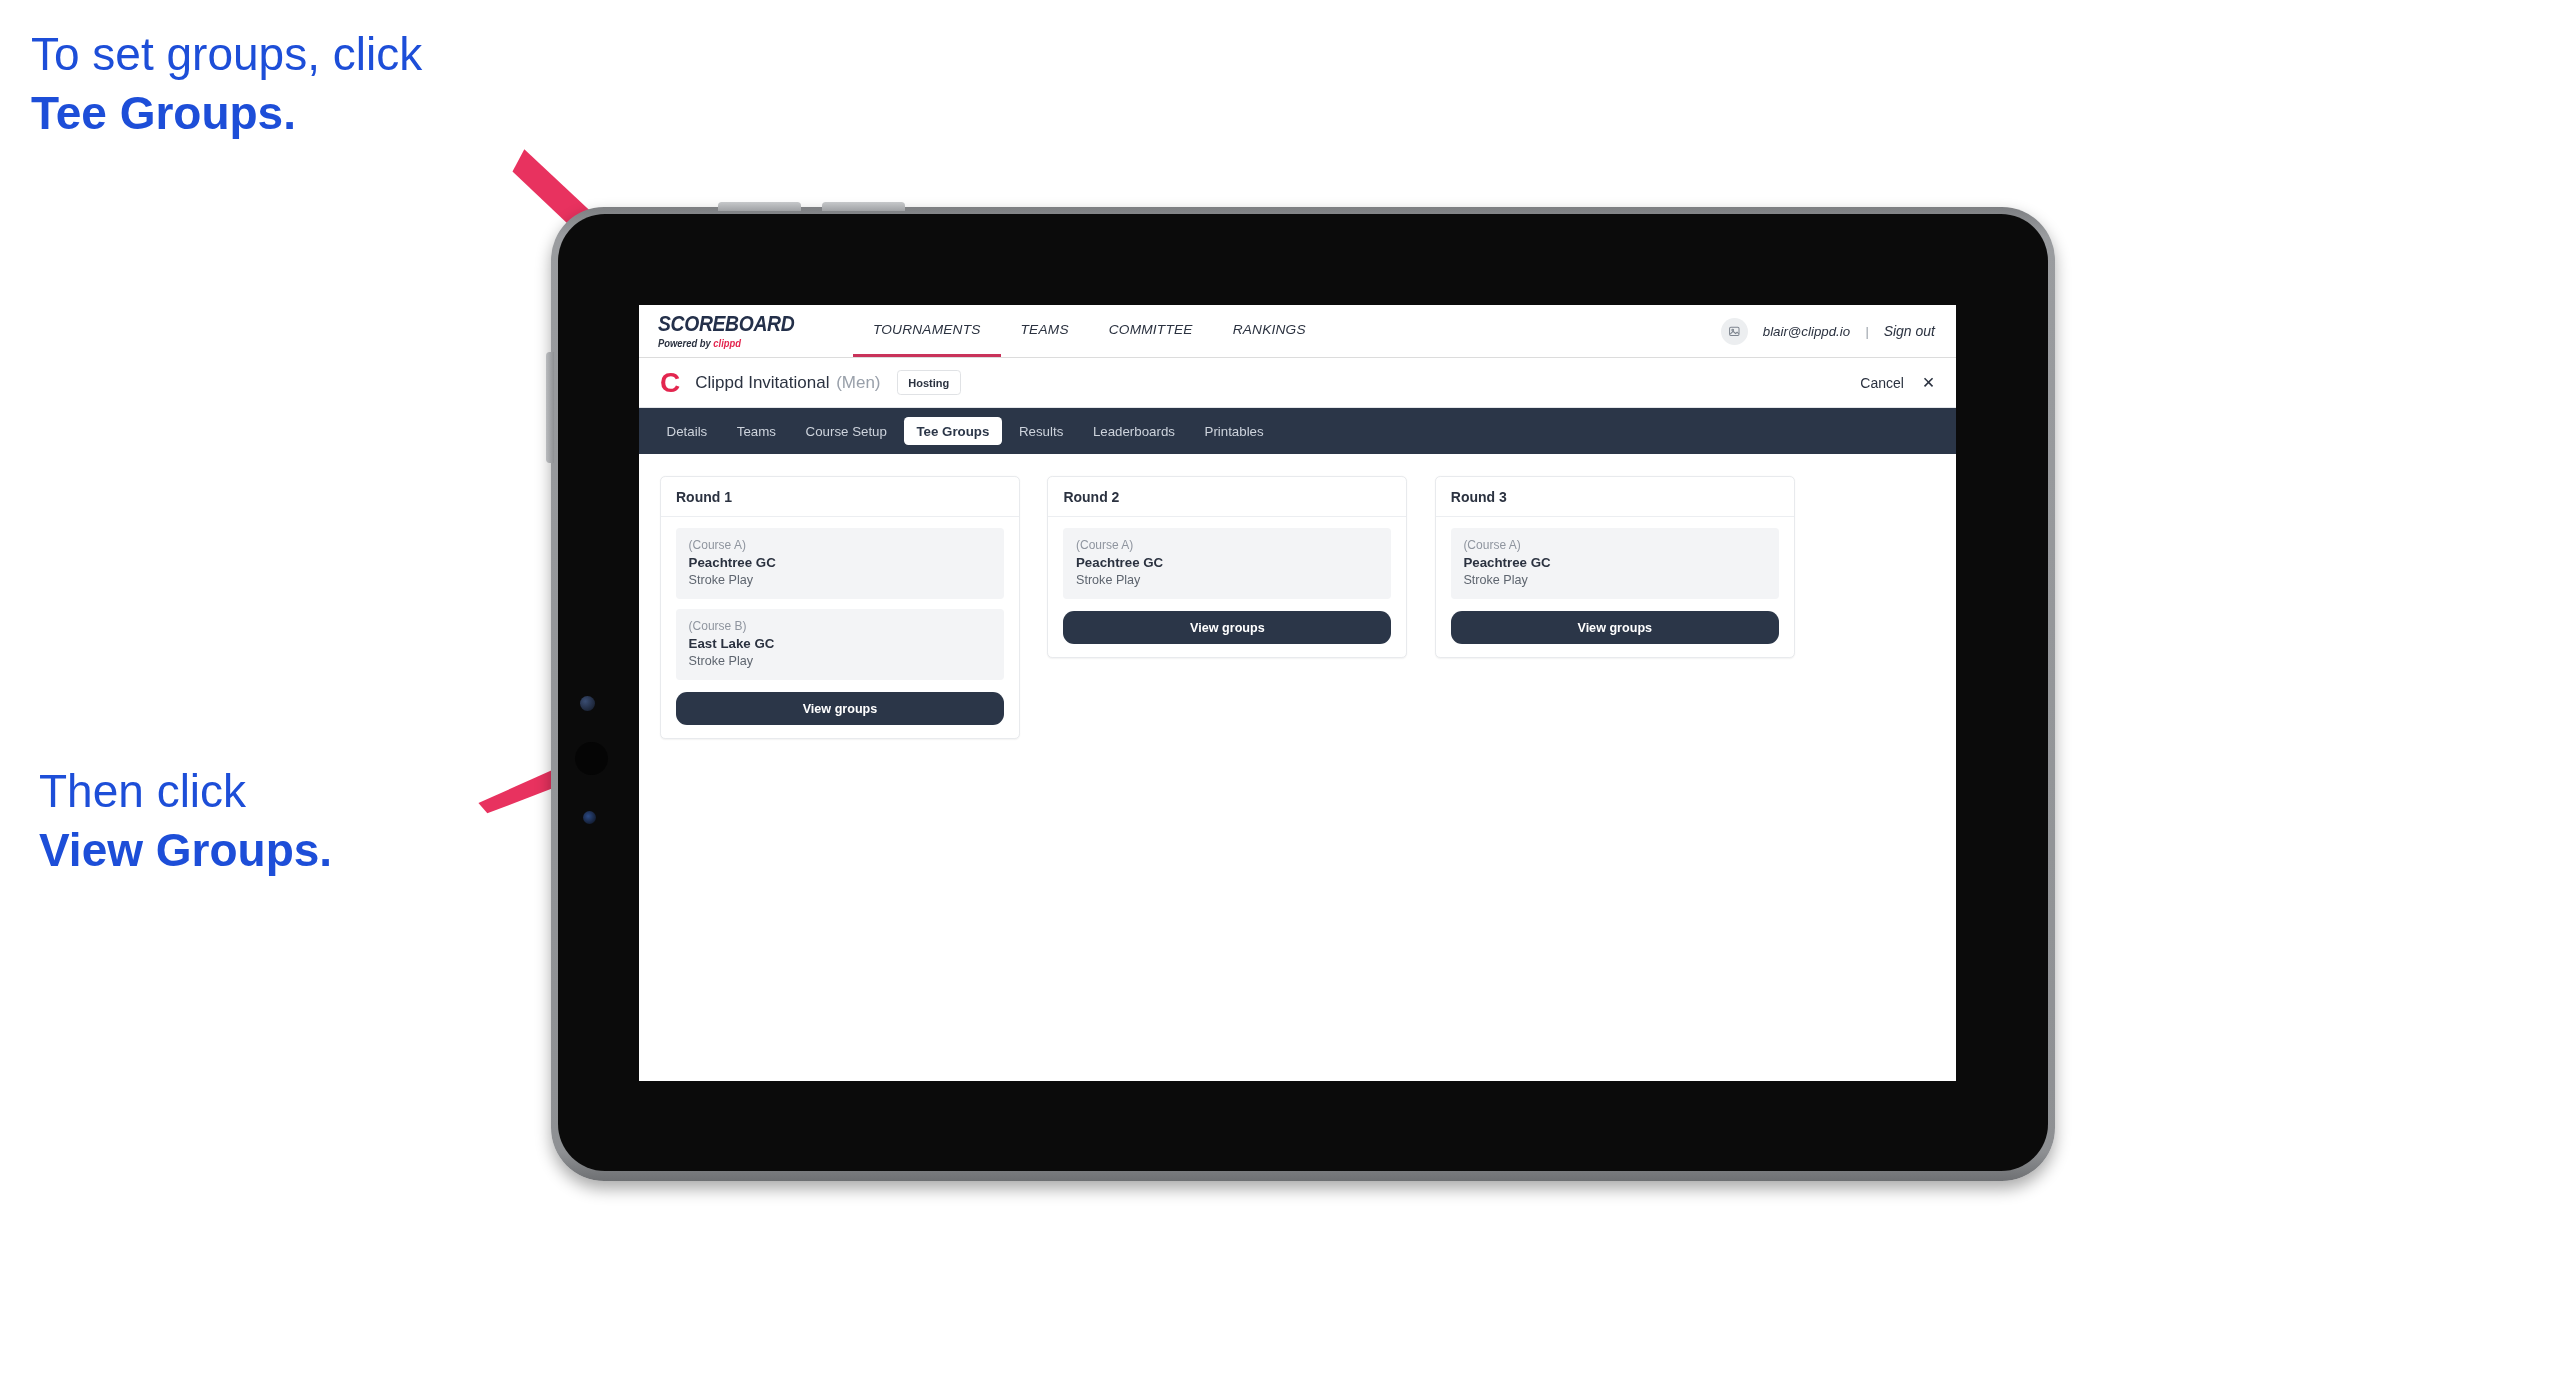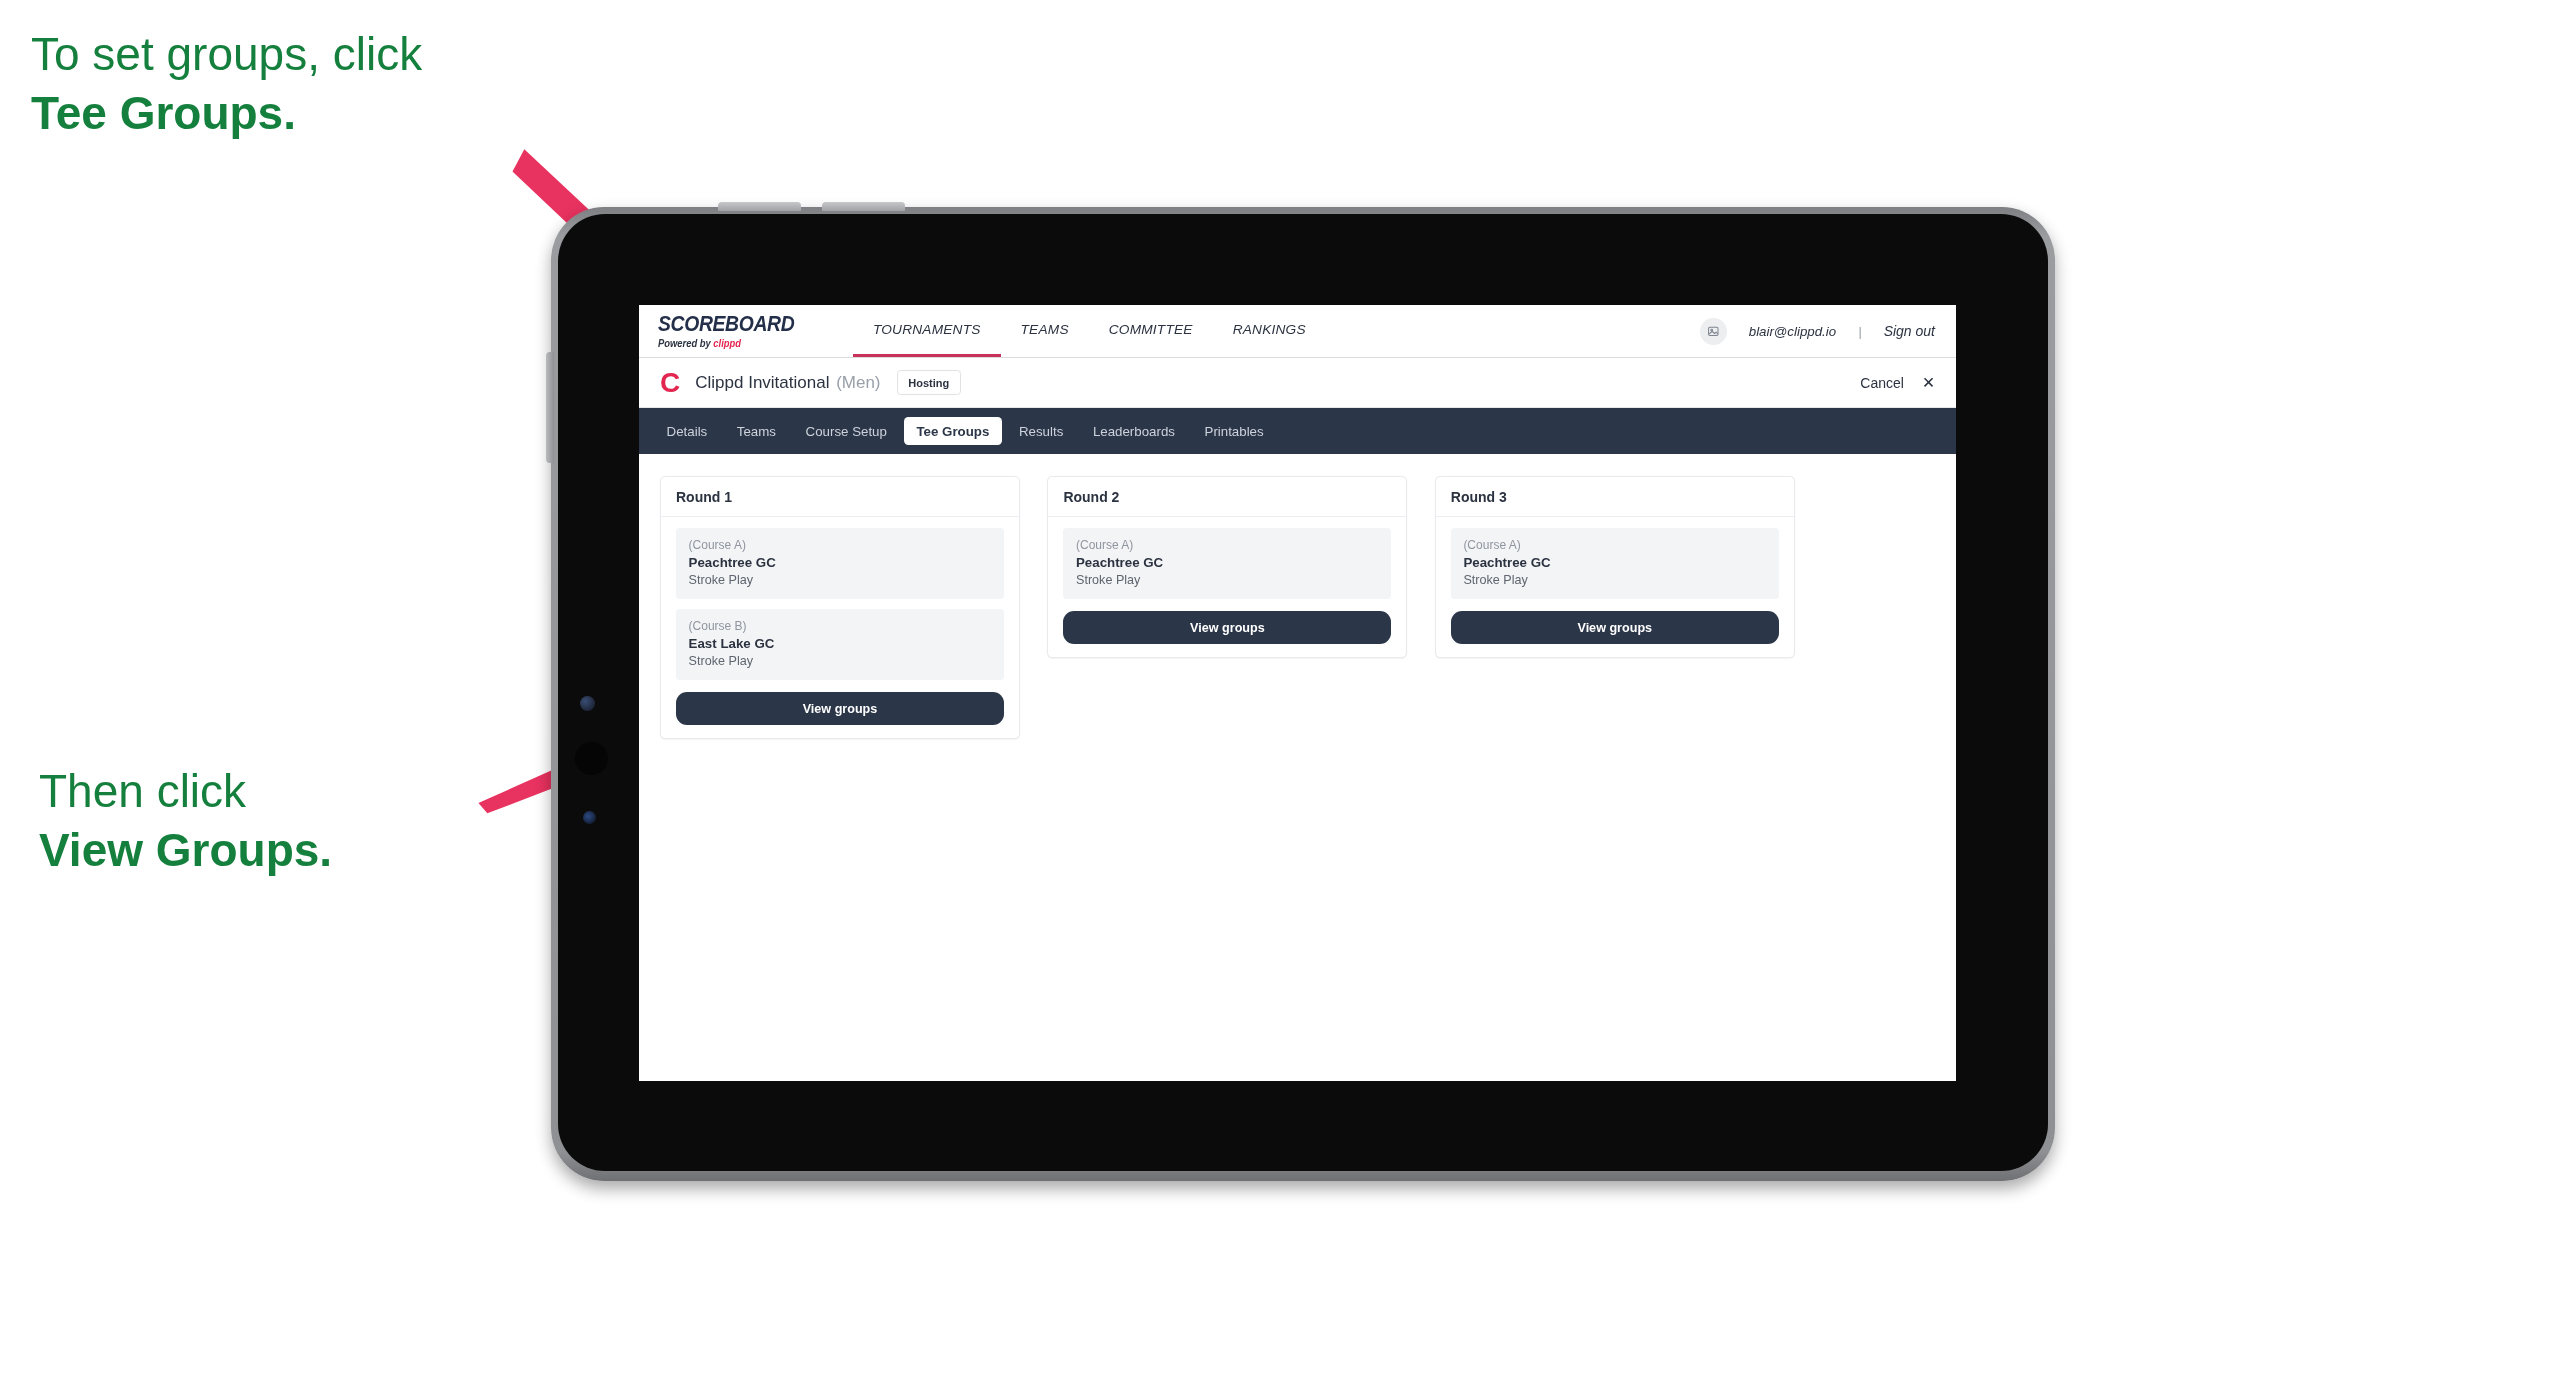--- a/index.html
+++ b/index.html
@@ -9,21 +9,21 @@
     height: 1386px;
     background: #ffffff;
     font-family: "Liberation Sans", sans-serif;
     position: relative;
     overflow: hidden;
   }
 
   
   .annotation {
     position: absolute;
-    color: #15803d;
+    color: #1d4ed8;
     font-family: "Liberation Sans", sans-serif;
     line-height: 1.28;
     white-space: pre-line;
   }
   #annotation-top { left: 31px; top: 25px; font-size: 46px; width: 608px; }
   #annotation-bottom { left: 39px; top: 762px; font-size: 46px; width: 608px; }
   .annotation .strong { font-weight: bold; }
 
   
   .arrow-svg { position: absolute; pointer-events: none; }
@@ -160,21 +160,21 @@
     cursor: pointer;
     white-space: nowrap;
   }
   .global-nav-item.active { border-bottom-color: #c9325a; }
 
   #header-account-area {
     margin-left: auto;
     display: flex;
     align-items: center;
     padding-right: 21px;
-    gap: 22px;
+    gap: 15px;
   }
   #account-avatar {
     width: 27px; height: 27px;
     border-radius: 50%;
     background: #eceef0;
     display: flex; align-items: center; justify-content: center;
     color: #7d848e; font-size: 12.6px;
   }
   #account-email { font-size: 13.3px; color: #2b3240; }
   #account-divider { font-size: 13.3px; color: #9aa0a8; }

